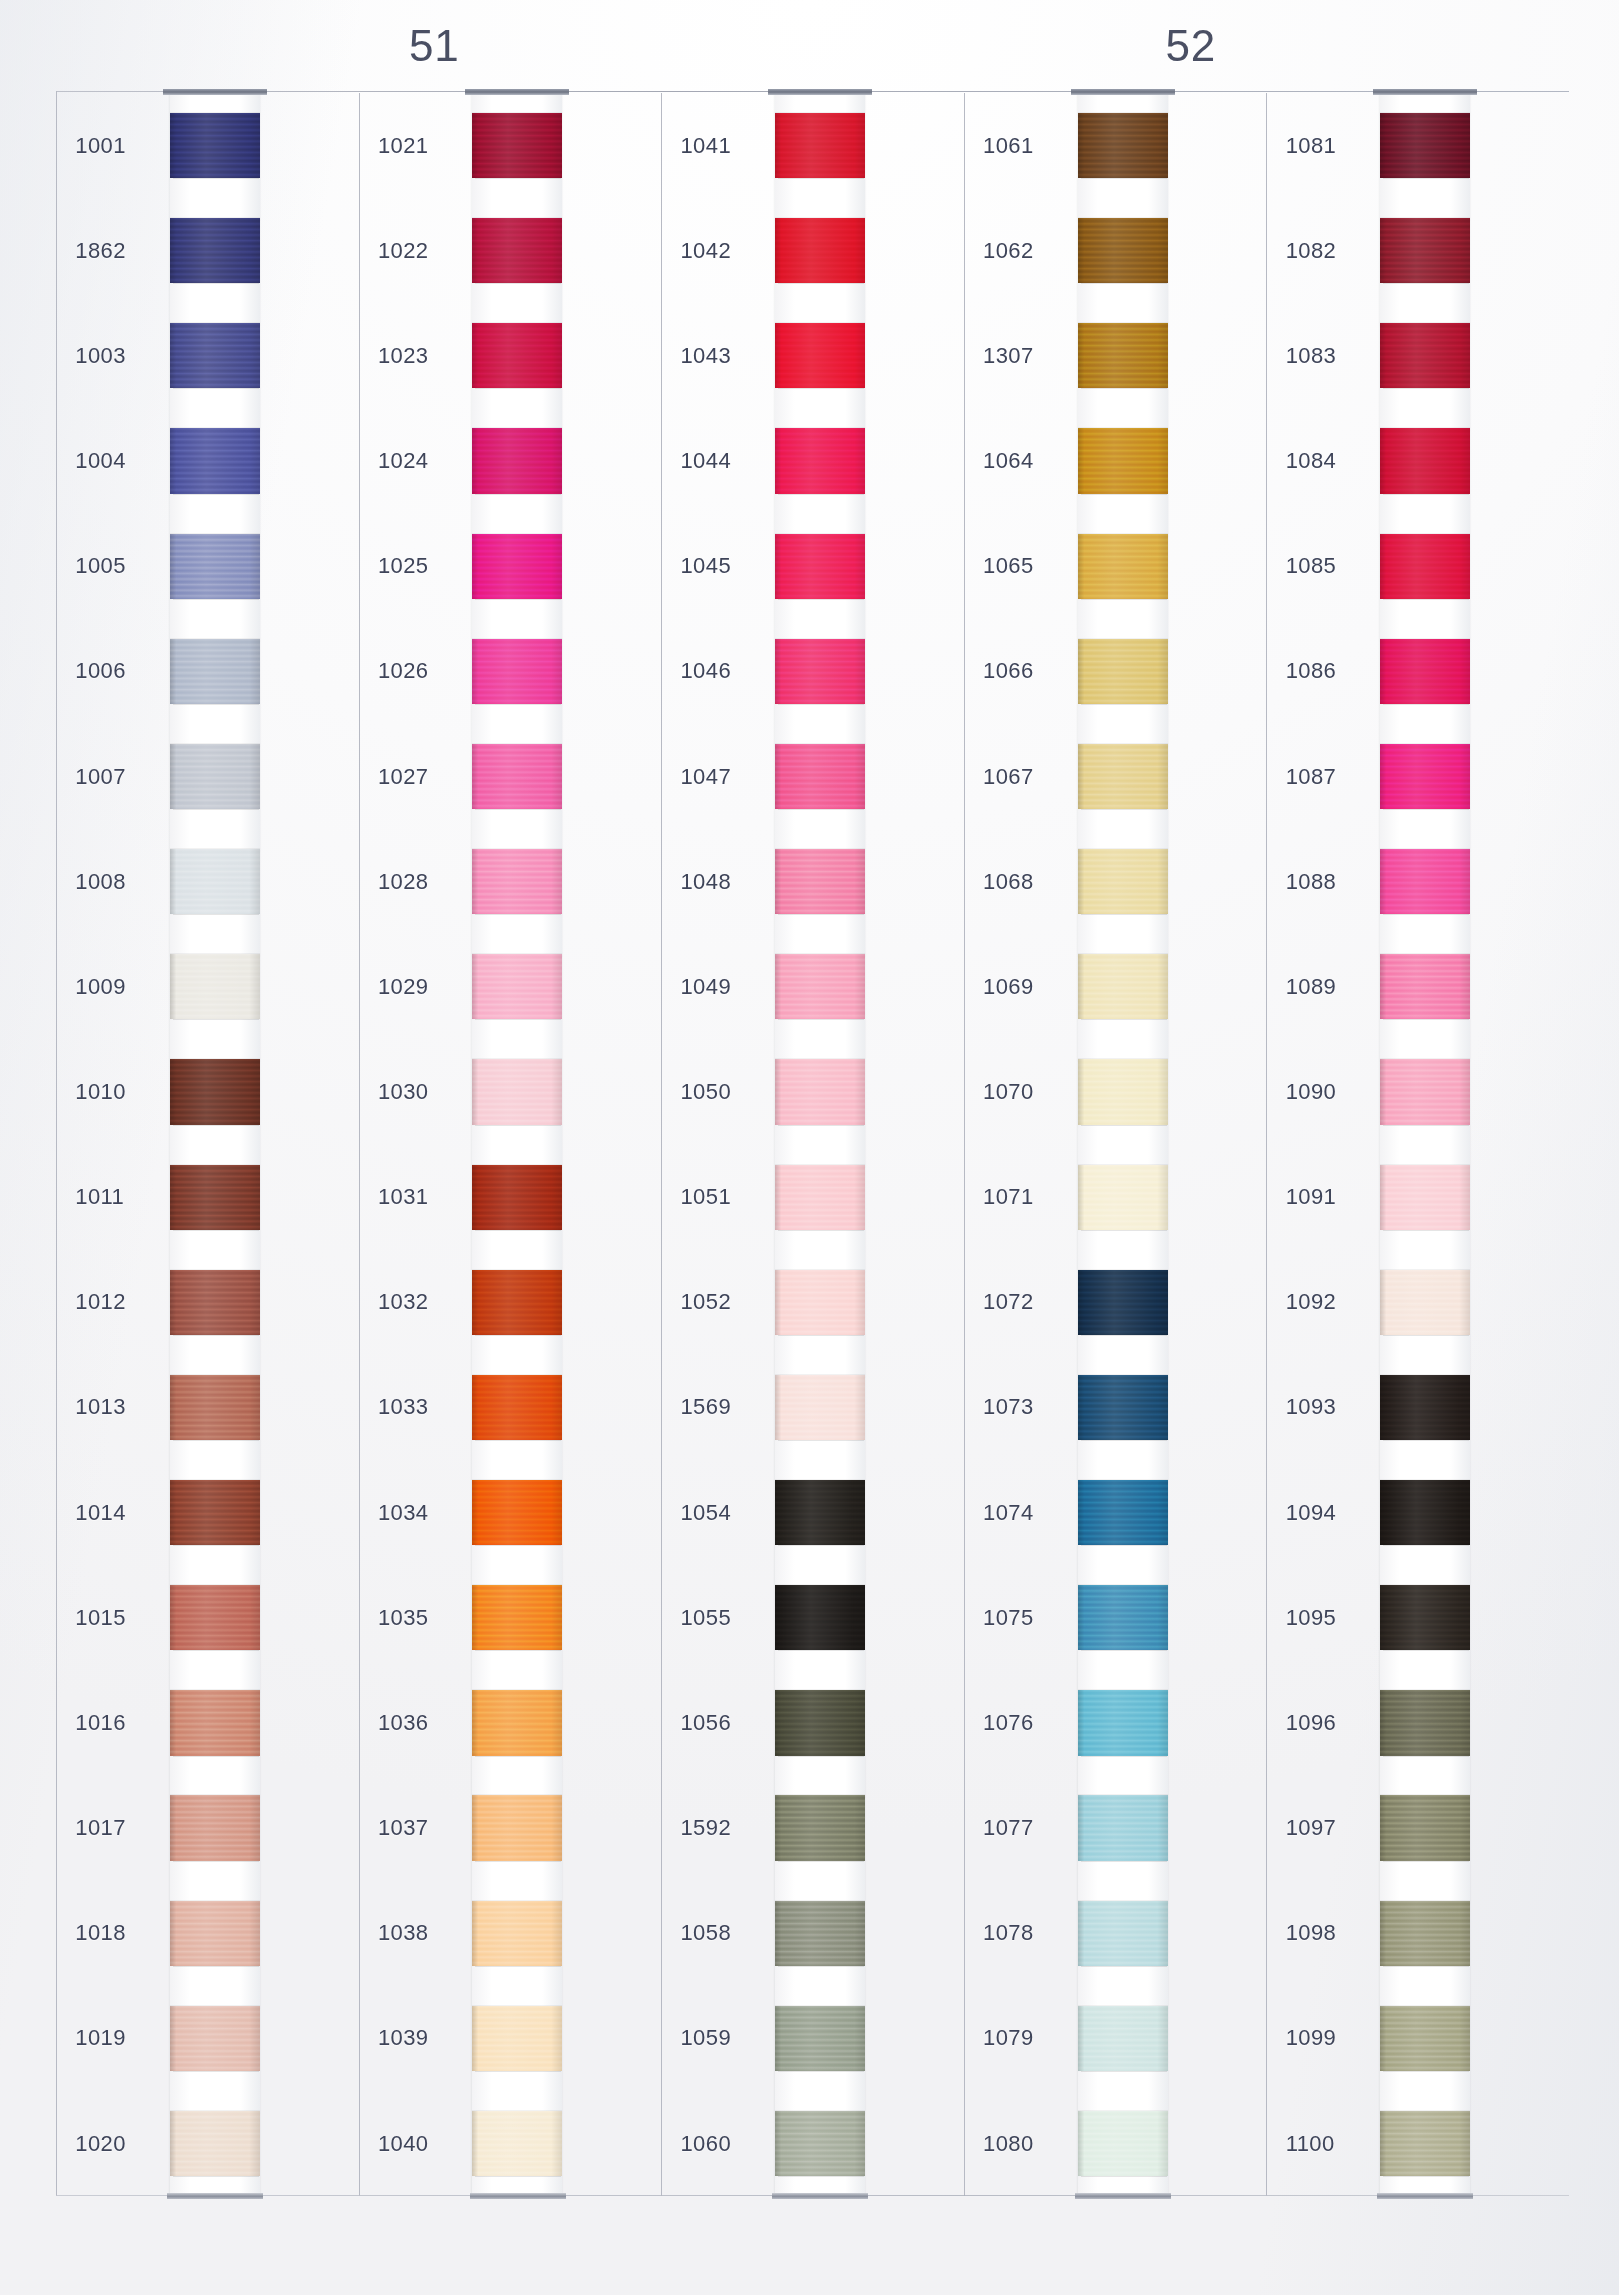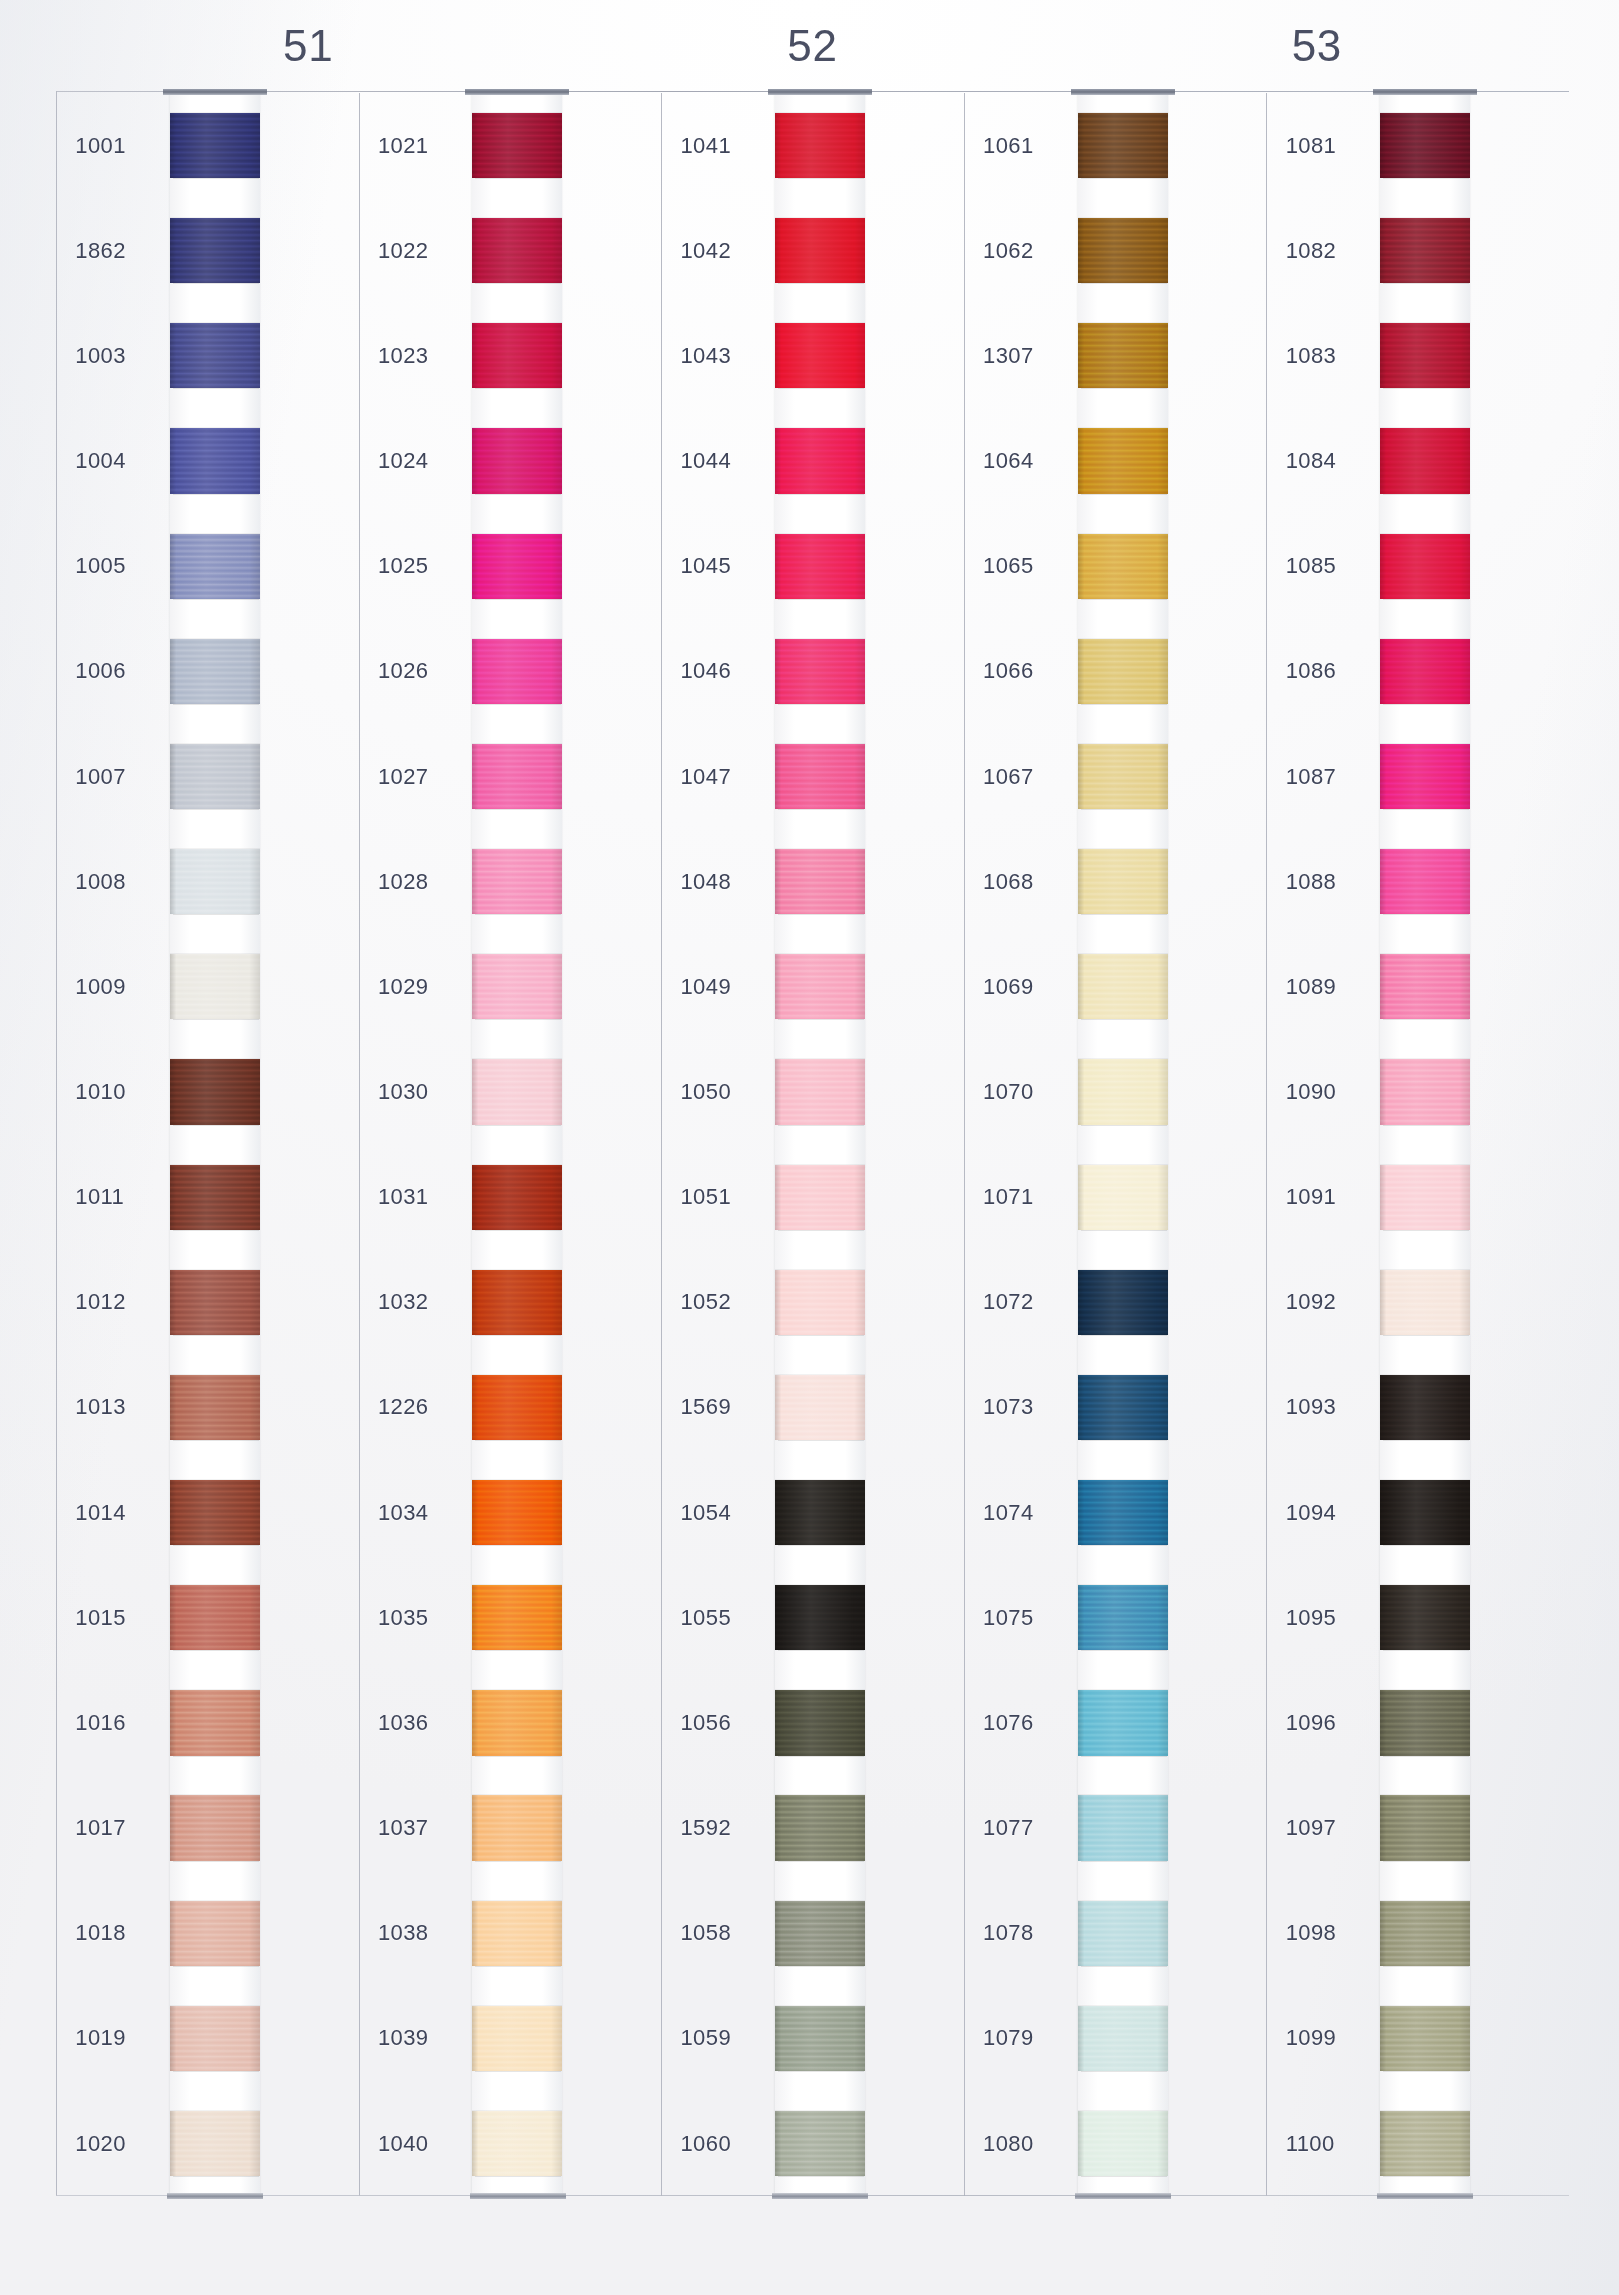--- a/index.html
+++ b/index.html
@@ -154,23 +154,20 @@
 <div class="paper"></div>
 
 <div class="sheet">
 
   <div class="headers">
       <div class="group-head">
         <span>51</span>
       </div>
       <div class="group-head">
         <span>52</span>
-      </div>
-      <div class="group-head">
-        <span>53</span>
       </div>
     </div>
   <div class="top-rule"></div>
   <div class="frame-left"></div>
   <div class="columns">
       <div class="column">
         <div class="labels">
           <div class="lab">1001</div>
           <div class="lab">1862</div>
           <div class="lab">1003</div>
@@ -264,21 +261,21 @@
           <div class="lab">1023</div>
           <div class="lab">1024</div>
           <div class="lab">1025</div>
           <div class="lab">1026</div>
           <div class="lab">1027</div>
           <div class="lab">1028</div>
           <div class="lab">1029</div>
           <div class="lab">1030</div>
           <div class="lab">1031</div>
           <div class="lab">1032</div>
-          <div class="lab">1226</div>
+          <div class="lab">1033</div>
           <div class="lab">1034</div>
           <div class="lab">1035</div>
           <div class="lab">1036</div>
           <div class="lab">1037</div>
           <div class="lab">1038</div>
           <div class="lab">1039</div>
           <div class="lab">1040</div>
         </div>
         <div class="strip">
           <div class="clip top"></div>

